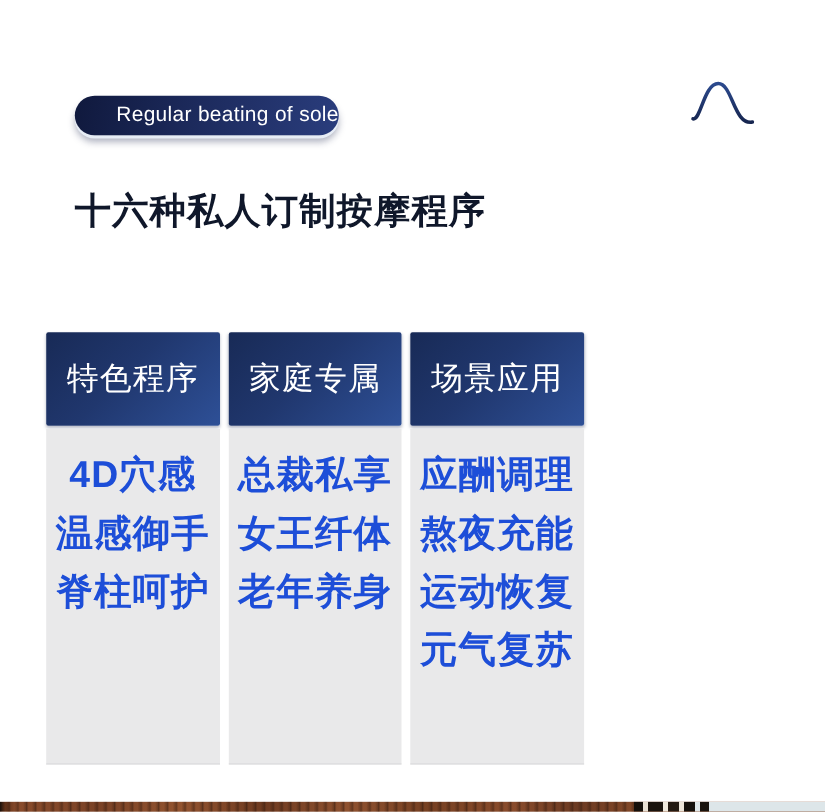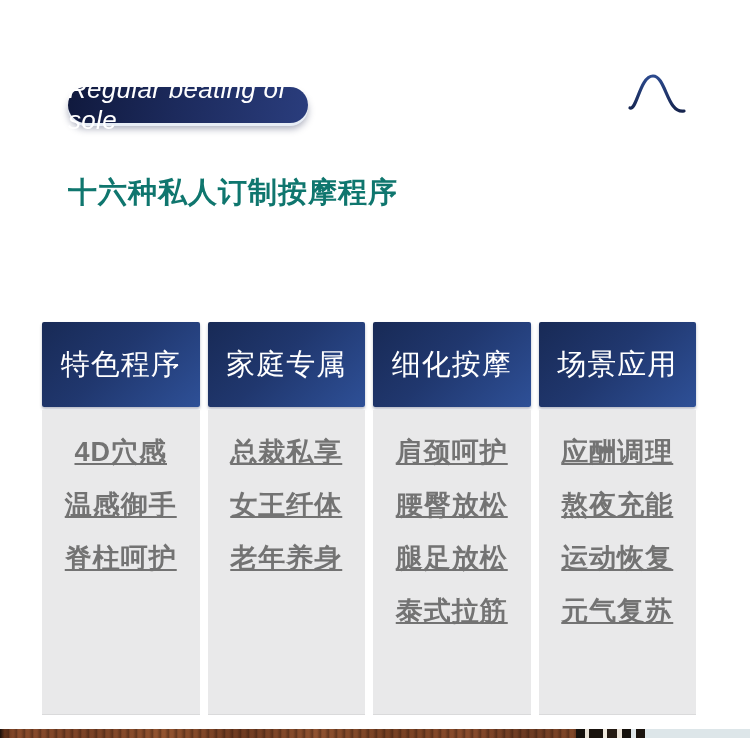--- a/index.html
+++ b/index.html
@@ -17,62 +17,60 @@
   
   .badge {
     position: absolute;
     left: 68px;
     top: 87px;
     width: 240px;
     height: 36px;
     border-radius: 18px;
     background: linear-gradient(100deg, #10193d 0%, #1c2a5c 45%, #2a3d7d 100%);
     color: #ffffff;
-    font-size: 26px;
+    font-size: 19px;
     font-weight: 500;
     letter-spacing: 0.3px;
     display: flex;
     align-items: center;
-    justify-content: center;
+    justify-content: flex-end;
     box-shadow: 0 3px 0 rgba(233, 239, 248, 0.95), 0 6px 7px rgba(25, 35, 75, 0.35);
-    font-style: italic;
   }
 
   
   .logo {
     position: absolute;
     left: 626px;
     top: 66px;
     width: 64px;
     height: 62px;
   }
 
   
   .heading {
     position: absolute;
     left: 68px;
     top: 168px;
-    color: #0f766e;
-    font-size: 29px;
+    color: #0f172a;
+    font-size: 33px;
     line-height: 48px;
     font-weight: 600;
     letter-spacing: 1px;
     white-space: nowrap;
   }
 
   
   .columns {
     position: absolute;
     left: 42px;
     top: 302px;
     width: 654px;
     display: grid;
     grid-template-columns: repeat(4, 1fr);
     column-gap: 8px;
-    margin-top: 20px;
   }
   .col-header {
     height: 85px;
     border-radius: 2px;
     background: linear-gradient(135deg, #182a56 0%, #20376e 45%, #2e5097 100%);
     color: #ffffff;
     font-size: 29px;
     font-weight: 500;
     letter-spacing: 1px;
     display: flex;
@@ -83,25 +81,24 @@
   .col-body {
     margin-top: 3px;
     height: 305px;
     background: #e9e9ea;
     border-bottom: 1px solid #dadadb;
     padding-top: 16px;
     text-align: center;
   }
   .item {
     line-height: 53px;
-    font-size: 27px;
+    font-size: 34px;
     font-weight: 600;
     letter-spacing: 1px;
-    color: #737373;
-    text-decoration: underline;
+    color: #1d4ed8;
   }
 
   
   .wood-strip {
     position: absolute;
     left: 0;
     bottom: 0;
     width: 750px;
     height: 9px;
     background-color: #7c4327;
@@ -172,29 +169,20 @@
 
     <div class="col">
       <div class="col-header">家庭专属</div>
       <div class="col-body">
         <div class="item">总裁私享</div>
         <div class="item">女王纤体</div>
         <div class="item">老年养身</div>
       </div>
     </div>
 
-    <div class="col">
-      <div class="col-header">细化按摩</div>
-      <div class="col-body">
-        <div class="item">肩颈呵护</div>
-        <div class="item">腰臀放松</div>
-        <div class="item">腿足放松</div>
-        <div class="item">泰式拉筋</div>
-      </div>
-    </div>
 
     <div class="col">
       <div class="col-header">场景应用</div>
       <div class="col-body">
         <div class="item">应酬调理</div>
         <div class="item">熬夜充能</div>
         <div class="item">运动恢复</div>
         <div class="item">元气复苏</div>
       </div>
     </div>

